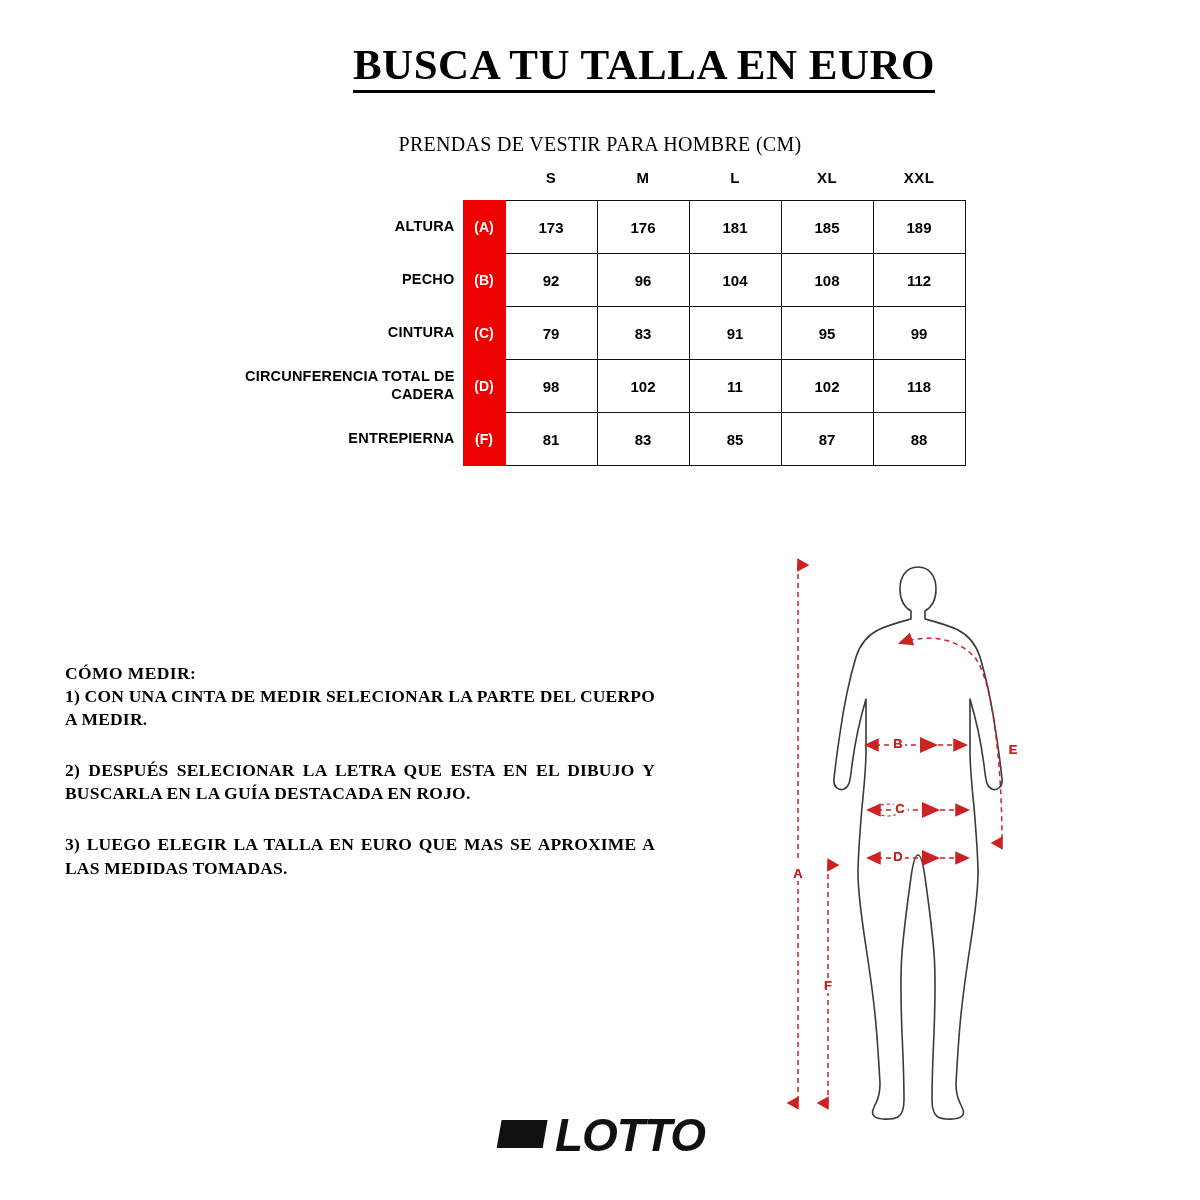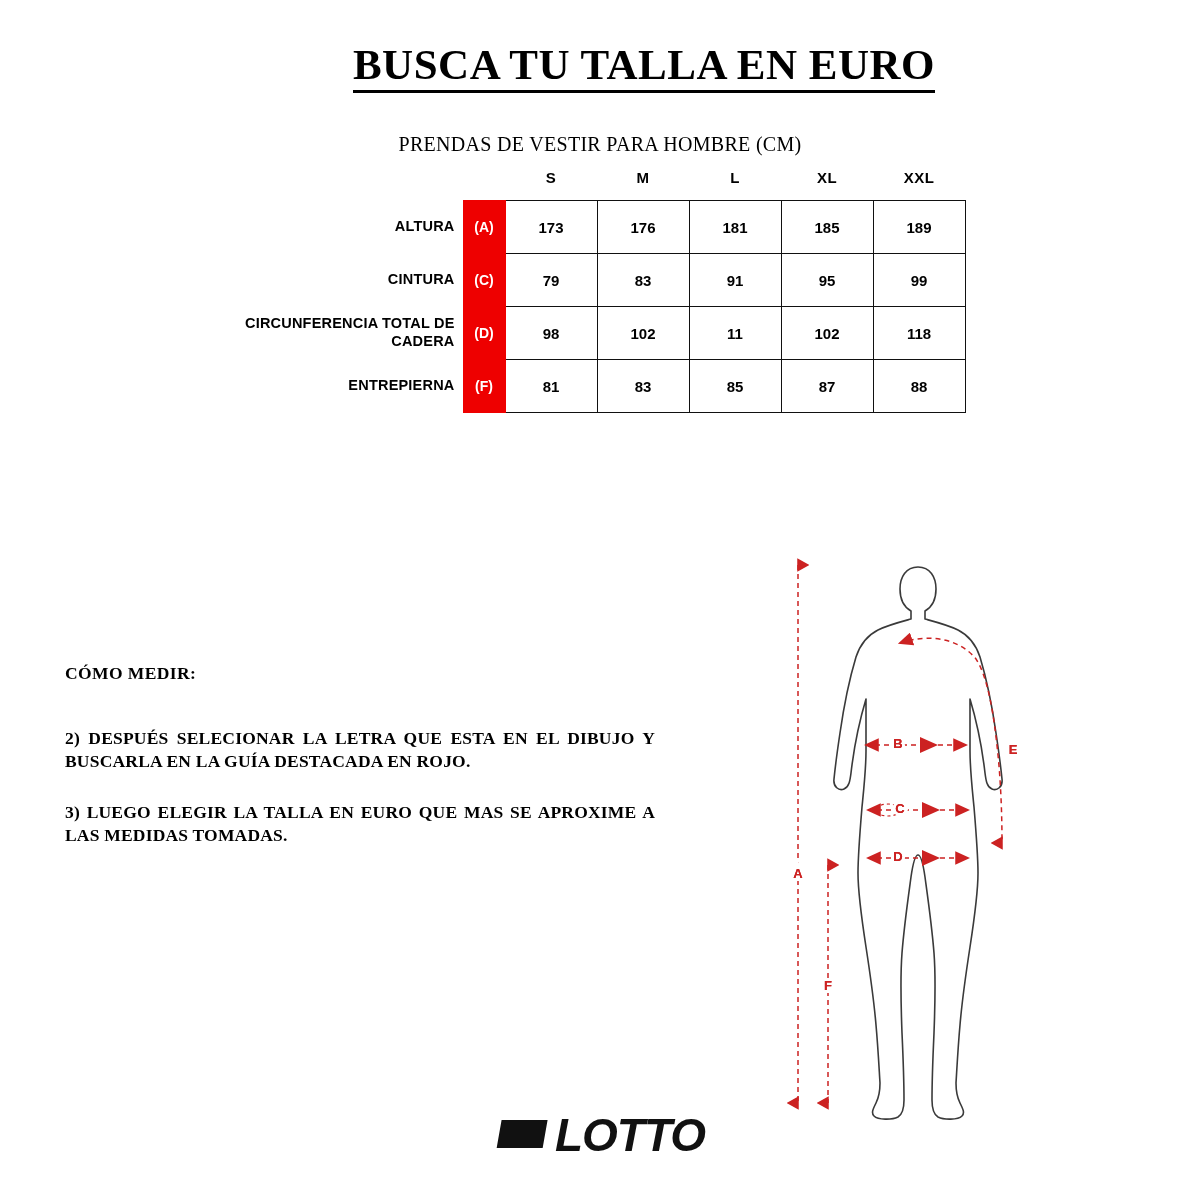--- a/index.html
+++ b/index.html
@@ -114,21 +114,20 @@
     position: absolute;
     left: 65px;
     top: 662px;
     width: 590px;
     font-family: "Liberation Serif", serif;
     font-size: 17.5px;
     font-weight: bold;
     line-height: 1.32;
   }
   .howto .h-title {
-    margin-bottom: 42px;
     letter-spacing: 0.4px;
   }
   .howto p {
     margin: 0 0 28px 0;
     text-align: justify;
     letter-spacing: 0.2px;
   }
   .howto p:last-child { margin-bottom: 0; }
 
   
@@ -199,20 +198,29 @@
         <tr>
           <td class="lbl">ALTURA</td>
           <td class="code">(A)</td>
           <td class="val">173</td>
           <td class="val">176</td>
           <td class="val">181</td>
           <td class="val">185</td>
           <td class="val">189</td>
         </tr>
         <tr>
+          <td class="lbl">PECHO</td>
+          <td class="code">(B)</td>
+          <td class="val">92</td>
+          <td class="val">96</td>
+          <td class="val">104</td>
+          <td class="val">108</td>
+          <td class="val">112</td>
+        </tr>
+        <tr>
           <td class="lbl">CINTURA</td>
           <td class="code">(C)</td>
           <td class="val">79</td>
           <td class="val">83</td>
           <td class="val">91</td>
           <td class="val">95</td>
           <td class="val">99</td>
         </tr>
         <tr>
           <td class="lbl">CIRCUNFERENCIA TOTAL DE CADERA</td>
@@ -231,20 +239,21 @@
           <td class="val">85</td>
           <td class="val">87</td>
           <td class="val">88</td>
         </tr>
       </tbody>
     </table>
   </div>
 
   <div class="howto">
     <div class="h-title">CÓMO MEDIR:</div>
+    <p>1) CON UNA CINTA DE MEDIR  SELECIONAR LA PARTE DEL CUERPO A MEDIR.</p>
     <p>2) DESPUÉS SELECIONAR LA LETRA QUE ESTA EN EL DIBUJO Y BUSCARLA EN LA GUÍA DESTACADA EN ROJO.</p>
     <p>3) LUEGO ELEGIR  LA TALLA EN EURO QUE MAS SE APROXIME A LAS MEDIDAS TOMADAS.</p>
   </div>
 
   <div class="figure">
     <svg width="300" height="580" viewBox="0 0 300 580" xmlns="http://www.w3.org/2000/svg">
       <defs>
         <marker id="arrUp" markerWidth="9" markerHeight="9" refX="4.5" refY="7.5" orient="auto">
           <path d="M4.5 0 L9 8 L0 8 Z" fill="#cc2222"></path>
         </marker>

